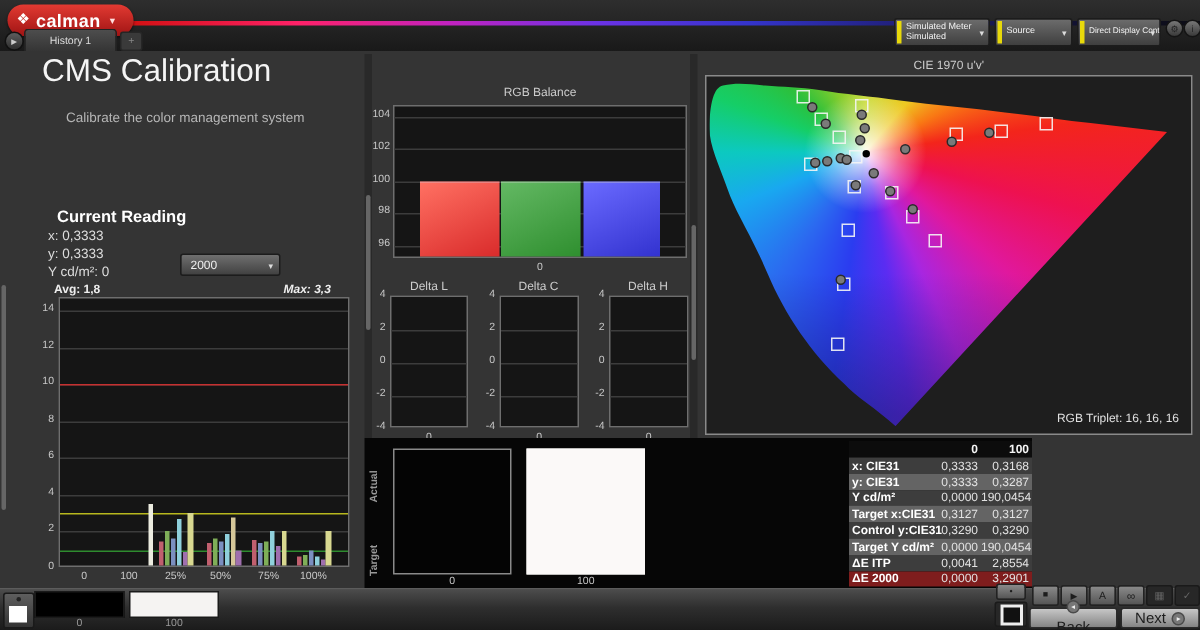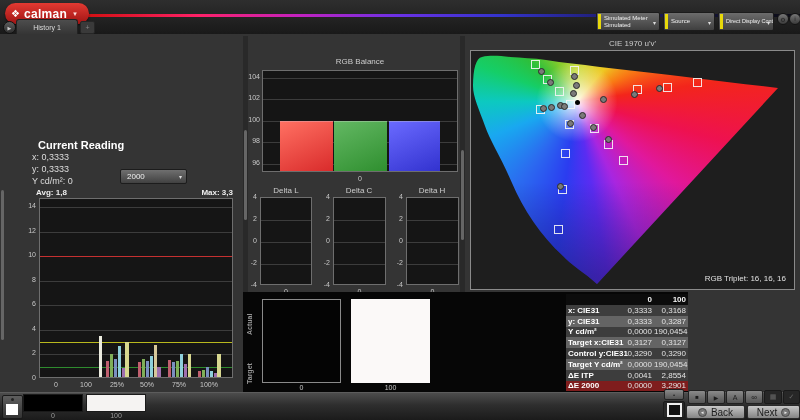--- a/index.html
+++ b/index.html
@@ -142,31 +142,33 @@
   <div class="gutter" style="left:0;top:36px;width:4px;height:356px;background:transparent;">
       <i style="top:154px;height:150px;"></i>
     </div>
   <div class="gutter" style="left:243px;top:36px;width:5px;height:256px;">
       <i style="top:94px;height:90px;"></i>
     </div>
   <div class="gutter" style="left:460px;top:36px;width:5px;height:256px;">
       <i style="top:114px;height:90px;"></i>
     </div>
 
+  <div class="h1">CMS Calibration</div>
+  <div class="sub">Calibrate the color management system</div>
   <div class="cr-head">Current Reading</div>
   <div class="cr-line" style="top:152px;">x: 0,3333</div>
   <div class="cr-line" style="top:164px;">y: 0,3333</div>
   <div class="cr-line" style="top:176px;">Y cd/m²: 0</div>
   <div class="dropdown" style="left:120px;top:169px;width:67px;">
     <span>2000</span>
     <span class="chev">▾</span>
   </div>
 
   <div class="chart-stat" style="left:36px;top:188px;">Avg: 1,8</div>
-  <div class="chart-stat" style="left:189px;top:188px;width:44px;text-align:right;">Max: 3,3</div>
+  <div class="chart-stat" style="left:189px;top:188px;width:44px;font-style:italic;">Max: 3,3</div>
   <div class="plot" id="de-plot" style="left:39px;top:198px;width:194px;height:180px;">
       <div style="position: absolute; left: 0px; right: 0px; top: 155.427px; height: 1px; background: rgb(60, 60, 60);"></div>
       <div style="position: absolute; left: 0px; right: 0px; top: 130.853px; height: 1px; background: rgb(60, 60, 60);"></div>
       <div style="position: absolute; left: 0px; right: 0px; top: 106.28px; height: 1px; background: rgb(60, 60, 60);"></div>
       <div style="position: absolute; left: 0px; right: 0px; top: 81.7065px; height: 1px; background: rgb(60, 60, 60);"></div>
       <div style="position: absolute; left: 0px; right: 0px; top: 57.1331px; height: 1px; background: rgb(60, 60, 60);"></div>
       <div style="position: absolute; left: 0px; right: 0px; top: 32.5597px; height: 1px; background: rgb(60, 60, 60);"></div>
       <div style="position: absolute; left: 0px; right: 0px; top: 7.98635px; height: 1px; background: rgb(60, 60, 60);"></div>
       <div style="position: absolute; left: 0px; right: 0px; top: 57.1331px; height: 1px; background: rgb(197, 48, 48);"></div>
       <div style="position: absolute; left: 0px; right: 0px; top: 143.14px; height: 1px; background: rgb(184, 184, 30);"></div>
@@ -355,21 +357,21 @@
   <div class="mini-btn mini-light" style="left:745px;top:390px;width:18px;height:14px;font-size:8px;">
     <span>∞</span>
   </div>
   <div class="mini-btn mini-dark" style="left:764px;top:390px;width:18px;height:14px;font-size:7px;">
     <span>▦</span>
   </div>
   <div class="mini-btn mini-dark" style="left:783px;top:390px;width:17px;height:14px;font-size:7px;">
     <span>✓</span>
   </div>
 
-  <div class="navbtn" style="left:686px;width:59px;">
+  <div class="navbtn" style="left:686px;width:59px;flex-direction:column;">
     <span class="navchip">
         <span>◂</span>
       </span>
     <span>Back</span>
   </div>
   <div class="navbtn" style="left:747px;width:53px;">
     <span>Next</span>
     <span class="navchip">
         <span>▸</span>
       </span>

